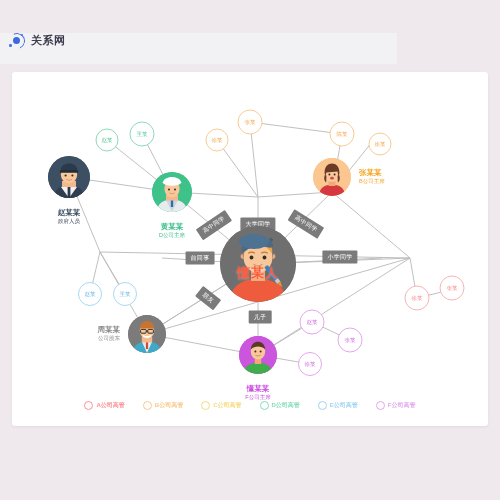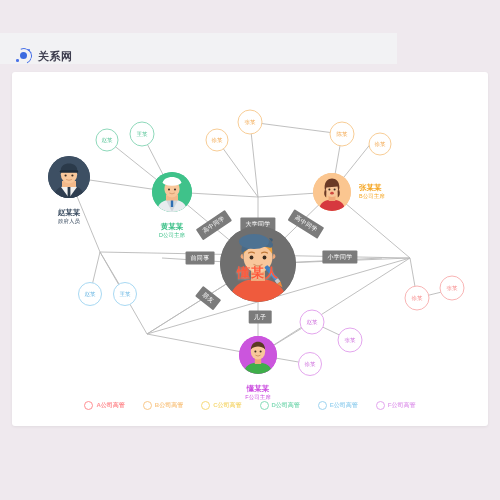--- a/index.html
+++ b/index.html
@@ -8,22 +8,22 @@
     background:#efe9ee;
     font-family:"Liberation Sans","DejaVu Sans",sans-serif;
     overflow:hidden;
   }
   #app{position:relative;width:500px;height:500px;}
 
   
   .header{
     position:absolute;left:0;top:33px;width:397px;height:31px;
     background:#f2f2f4;
-    display:flex;align-items:flex-end;
-    box-sizing:border-box;padding-left:16px;
+    display:flex;align-items:flex-start;
+    box-sizing:border-box;padding-left:9px;
   }
   .logo{
     width:16px;height:16px;position:relative;flex:0 0 auto;
     margin-right:6px;
   }
   .logo .ring{
     position:absolute;left:0;top:0;width:14px;height:14px;
     border:1.4px solid #4a72e8;border-radius:50%;
     border-left-color:transparent;border-bottom-color:transparent;
     transform:rotate(20deg);
@@ -201,23 +201,44 @@
             <path d="M17.6 21.2q2.4 1.5 4.8 0" stroke="#d79a6c" stroke-width="0.9" fill="none" stroke-linecap="round"></path>
           </svg>
         </div>
         <div class="lbl" style="left:50%;top:50px;transform:translateX(-50%);color:#3fc28a;">
           <span class="nm">黄某某</span>
           <span class="rl">D公司主席</span>
         </div>
       </div>
 
 
-
-
-      <div class="node" style="left:320px;top:120px;">
+      <div class="node" style="left:135px;top:262px;">
+        <div class="avatar" style="width:38px;height:38px;background:#7b7b7b;">
+          <svg class="av-svg" viewBox="0 0 38 38">
+            <circle cx="19" cy="19" r="19" fill="#7b7b7b"></circle>
+            <path d="M5 38c0-8 6.3-11.5 14-11.5S33 30 33 38z" fill="#3fa9c9"></path>
+            <path d="M14 27l5 11 5-11-5-2z" fill="#e9eaec"></path>
+            <rect x="17.9" y="26" width="2.2" height="8" fill="#d0493f"></rect>
+            <rect x="13.8" y="22" width="10.4" height="5.5" fill="#f3b98a"></rect>
+            <ellipse cx="19" cy="15.5" rx="7.3" ry="8" fill="#f8c79b"></ellipse>
+            <path d="M11.7 13.5c.6-5.4 3.6-7.6 7.3-7.6s6.7 2.2 7.3 7.6z" fill="#c8732e"></path>
+            <rect x="12.6" y="14.4" width="5.6" height="3.8" rx="1" fill="none" stroke="#2e2e2e" stroke-width="1"></rect>
+            <rect x="19.8" y="14.4" width="5.6" height="3.8" rx="1" fill="none" stroke="#2e2e2e" stroke-width="1"></rect>
+            <line x1="18.2" y1="16" x2="19.8" y2="16" stroke="#2e2e2e" stroke-width="1"></line>
+            <path d="M15.4 20.8q3.6 2.6 7.2 0" stroke="#ffffff" stroke-width="1.6" fill="none" stroke-linecap="round"></path>
+          </svg>
+        </div>
+        <div class="lbl" style="right:46px;top:50%;transform:translateY(-50%);text-align:right;color:#8a8a8a;">
+          <span class="nm">周某某</span>
+          <span class="rl">公司股东</span>
+        </div>
+      </div>
+
+
+      <div class="node" style="left:320px;top:105px;">
         <div class="avatar" style="width:38px;height:38px;background:#f9c48a;">
           <svg class="av-svg" viewBox="0 0 38 38">
             <circle cx="19" cy="19" r="19" fill="#fbc690"></circle>
             <path d="M6 38c0-8 6-11.5 13-11.5S32 30 32 38z" fill="#d6383f"></path>
             <rect x="15.6" y="22" width="6.8" height="6" fill="#f0a878"></rect>
             <ellipse cx="19" cy="16" rx="7" ry="8" fill="#f8c79b"></ellipse>
             <path d="M11.6 14.6c0-6 3.4-9 7.4-9s7.4 3 7.4 9c0 2.4-1.2 3.4-1.2 3.4l-.6-4.6-11.2 1.2-1 3.4s-.8-1-.8-3.4z" fill="#6b3a26"></path>
             <path d="M11.8 17c-1.2 3-0.6 6.4 1.4 7.6l.2-7z" fill="#6b3a26"></path>
             <path d="M26.2 17c1.2 3 .6 6.4-1.4 7.6l-.2-7z" fill="#6b3a26"></path>
             <circle cx="16.4" cy="16.6" r="1" fill="#3b2d22"></circle>

